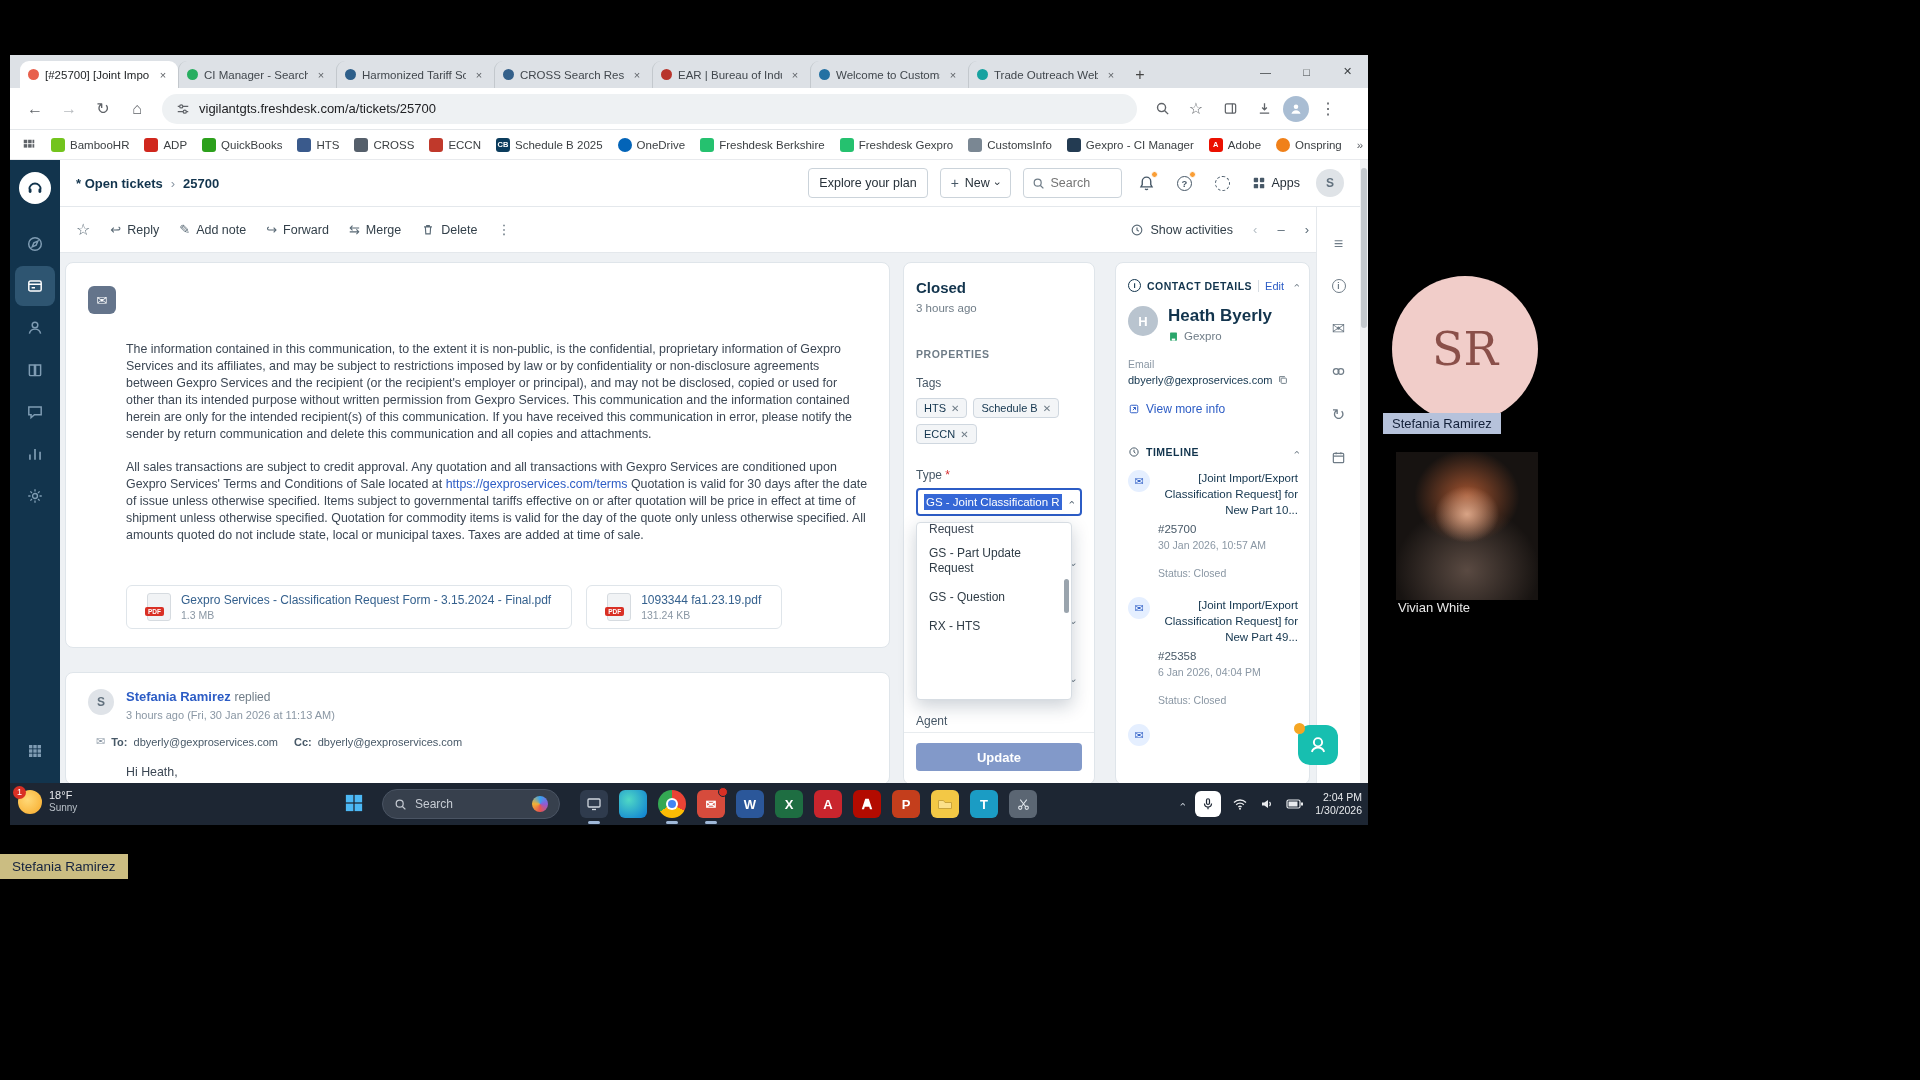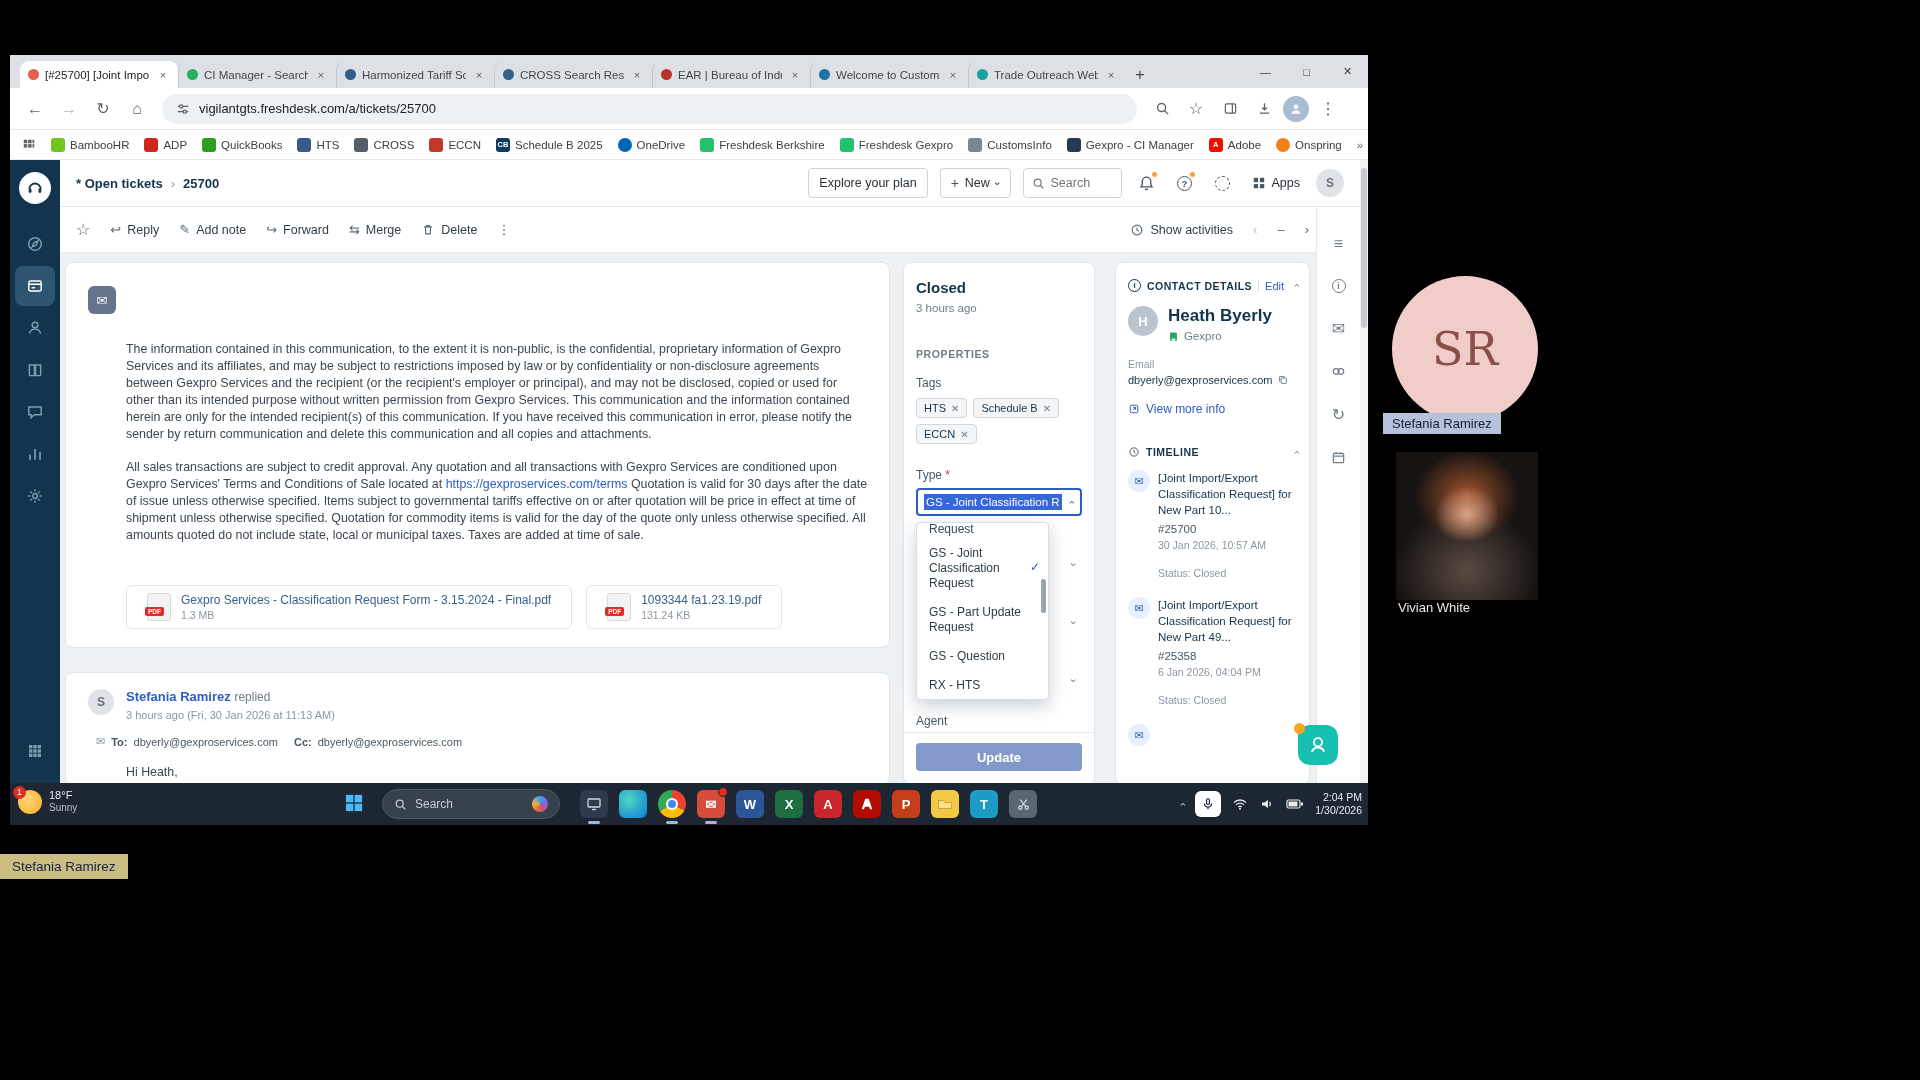--- a/index.html
+++ b/index.html
@@ -134,21 +134,21 @@
   .chip { display:inline-flex; align-items:center; gap:5px; background:#f3f5f7;
           border:1px solid #cfd7df; border-radius:4px; padding:3px 7px; font-size:11px;
           color:#12344d; }
   .chip .x { color:#6f7c87; font-size:10px; }
   .req { color:#d72d30; }
   .selfield { margin-top:6px; width:166px; height:28px; border:2px solid #2c5cc5; border-radius:4px;
               background:#fff; display:flex; align-items:center; padding:0 6px; overflow:hidden;
               white-space:nowrap; }
   .selhl { background:#3567d6; color:#fff; font-size:11.5px; padding:2px 2px; }
   .selcar { margin-left:auto; color:#475867; }
-  .ddown { position:absolute; left:12px; top:259px; width:133px; height:178px; background:#fff;
+  .ddown { position:absolute; left:12px; top:259px; width:156px; height:178px; background:#fff;
            border:1px solid #d7dde3; border-radius:4px; box-shadow:0 6px 18px rgba(20,40,70,.22);
            z-index:10; overflow:hidden; }
   .ddpartial { height:16px; overflow:hidden; padding:0 12px; font-size:12px; color:#3c4754; }
   .ddpartial > div { margin-top:-1px; }
   .opt { display:flex; gap:6px; padding:7px 8px 7px 12px; font-size:12px; line-height:15px;
          color:#2f3c46; }
   .opt .t { width:104px; }
   .opt .chk { color:#2c5cc5; font-size:12px; margin-top:14px; }
   .ddscroll { position:absolute; right:2px; top:56px; width:5px; height:34px; background:#9aa4ad;
               border-radius:3px; }
@@ -172,21 +172,21 @@
   .pname { font-size:17px; font-weight:700; color:#12344d; }
   .pcomp { display:flex; align-items:center; gap:5px; font-size:11.5px; color:#6f7c87; margin-top:4px; }
   .elabel { margin:16px 12px 0; font-size:10.5px; color:#8a97a4; }
   .evalue { margin:4px 12px 0; font-size:11px; color:#12344d; display:flex; align-items:center; gap:5px; }
   .vmore { margin:16px 12px 0; font-size:12px; color:#2c5cc5; display:flex; align-items:center; gap:6px; }
   .tlhead { display:flex; align-items:center; gap:6px; margin:30px 10px 0 12px; color:#12344d; }
   .tlitems { margin:12px 12px 0; }
   .tlitem { display:flex; gap:8px; margin-bottom:18px; }
   .tlico { width:22px; height:22px; border-radius:50%; background:#e5efff; color:#2c5cc5;
            display:flex; align-items:center; justify-content:center; font-size:11px; flex:none; }
-  .tltitle { font-size:11.5px; line-height:16px; color:#12344d; width:140px; }
+  .tltitle { font-size:11.5px; line-height:16px; color:#12344d; width:140px;text-align:right; }
   .tlid { font-size:11.5px; color:#475867; margin-top:5px; }
   .tldate { font-size:10.5px; color:#8a97a4; margin-top:4px; }
   .tlstatus { font-size:10.5px; color:#8a97a4; margin-top:16px; }
 
   .iconstrip { position:absolute; left:1306px; top:47px; width:44px; bottom:0; background:#fff;
                border-left:1px solid #e4e8ec; display:flex; flex-direction:column; align-items:center;
                padding-top:28px; gap:26px; color:#6f7c87; }
   .vscroll { position:absolute; right:0; top:0; width:8px; bottom:0; background:#f1f2f3; }
   .vthumb { position:absolute; left:1px; right:1px; top:8px; height:160px; background:#c4c9cd;
             border-radius:3px; }
@@ -642,24 +642,20 @@
 
         <span class="hidchev gch d" style="top:296px">›</span>
         <span class="hidchev gch d" style="top:354px">›</span>
         <span class="hidchev gch d" style="top:412px">›</span>
 
         <div class="ddown">
           <div class="ddpartial">
             <div>Request</div>
           </div>
           <div class="opt">
-            <span class="t">GS - Joint Classification Request</span>
-            <span class="chk">✓</span>
-          </div>
-          <div class="opt">
             <span class="t">GS - Part Update Request</span>
           </div>
           <div class="opt">
             <span class="t">GS - Question</span>
           </div>
           <div class="opt">
             <span class="t">RX - HTS</span>
           </div>
           <div class="ddscroll"></div>
         </div>

